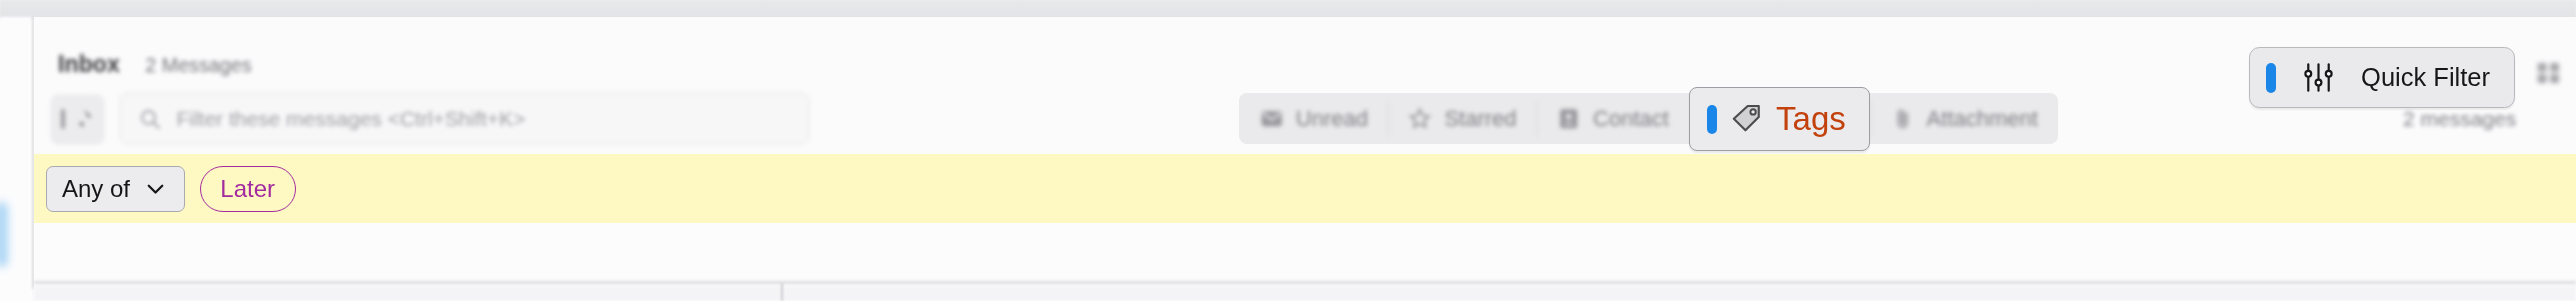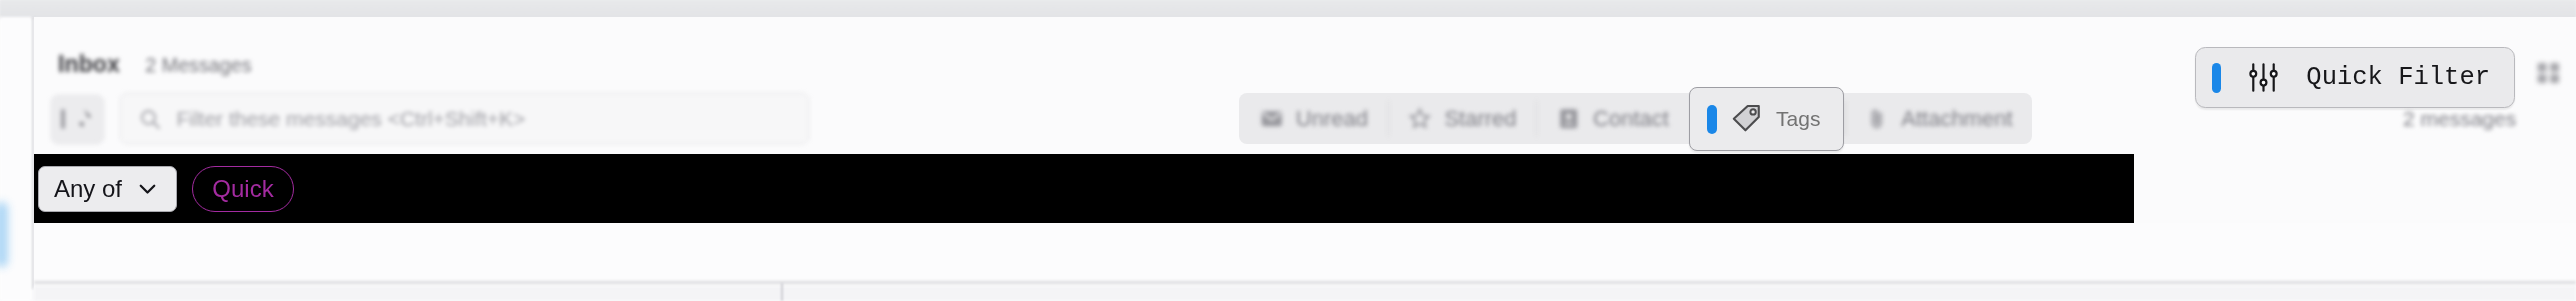--- a/index.html
+++ b/index.html
@@ -83,21 +83,20 @@
   
   .quick-filter-btn {
     position: absolute; right: 61px; top: 30px;
     height: 61px;
     display: flex; align-items: center; gap: 25px;
     padding: 0 24px 0 16px;
     background: #eaeaec;
     border: 1.7px solid #b9b9bd;
     border-radius: 10.4px;
     box-shadow: 0 1.2px 1.7px rgba(0,0,0,.07);
-    font-family: Liberation Mono, monospace;
   }
   .blue-bar {
     width: 9.8px; height: 30px;
     border-radius: 5.2px;
     background: #1a87e8;
     flex: none;
   }
   .qf-icon { flex: none; display: block; }
   .quick-filter-label {
     font-size: 25.5px; color: #17171a;
@@ -181,39 +180,39 @@
     height: 64px;
     margin-top: -6.4px;
     align-self: flex-start;
     padding: 0 23px 0 17.4px;
     gap: 12.7px;
     z-index: 4;
     box-shadow: 0 1.2px 1.7px rgba(0,0,0,.07);
   }
   .pill.active::before { display: none; }
   .pill.active .pill-label {
-    font-size: 21px; color: #737373;
+    font-size: 33px; color: #c2410c;
   }
   .pill.active .blue-bar { height: 29px; }
 
   .msg-count {
     position: absolute; left: 2369px; top: 34px;
     transform: translateY(-50%);
     font-size: 21px; color: #7e7e85;
     white-space: nowrap;
     filter: blur(2px);
   }
 
   
   .tag-row {
     position: absolute; left: 0; top: 137px;
-    width: 2100px; height: 69px;
-    background: #000000;
+    width: 2542px; height: 69px;
+    background: #fef9c3;
     display: flex; align-items: center; gap: 15px;
-    padding-left: 4px;
+    padding-left: 12px;
   }
   .anyof-btn {
     display: flex; align-items: center; gap: 11.6px;
     height: 46px;
     padding: 0 15px;
     background: #ececee;
     border: 1.7px solid #a9a9af;
     border-radius: 7px;
   }
   .anyof-label {
@@ -379,21 +378,21 @@
 
       <div class="anyof-btn">
         <div class="anyof-label">Any of</div>
         <svg width="27" height="27" viewBox="0 0 24 24">
           <path d="M6 9.5l6 6 6-6" fill="none" stroke="#15151a" stroke-width="2" stroke-linecap="round" stroke-linejoin="round"></path>
         </svg>
       </div>
 
 
       <div class="tag-pill" style="color:#a32ba0">
-        <span>Quick</span>
+        <span>Later</span>
       </div>
     </div>
 
     <div class="bottom-area">
       <div class="bottom-fill"></div>
       <div class="bottom-divider"></div>
       <div class="col-sep"></div>
     </div>
 
   </div>

